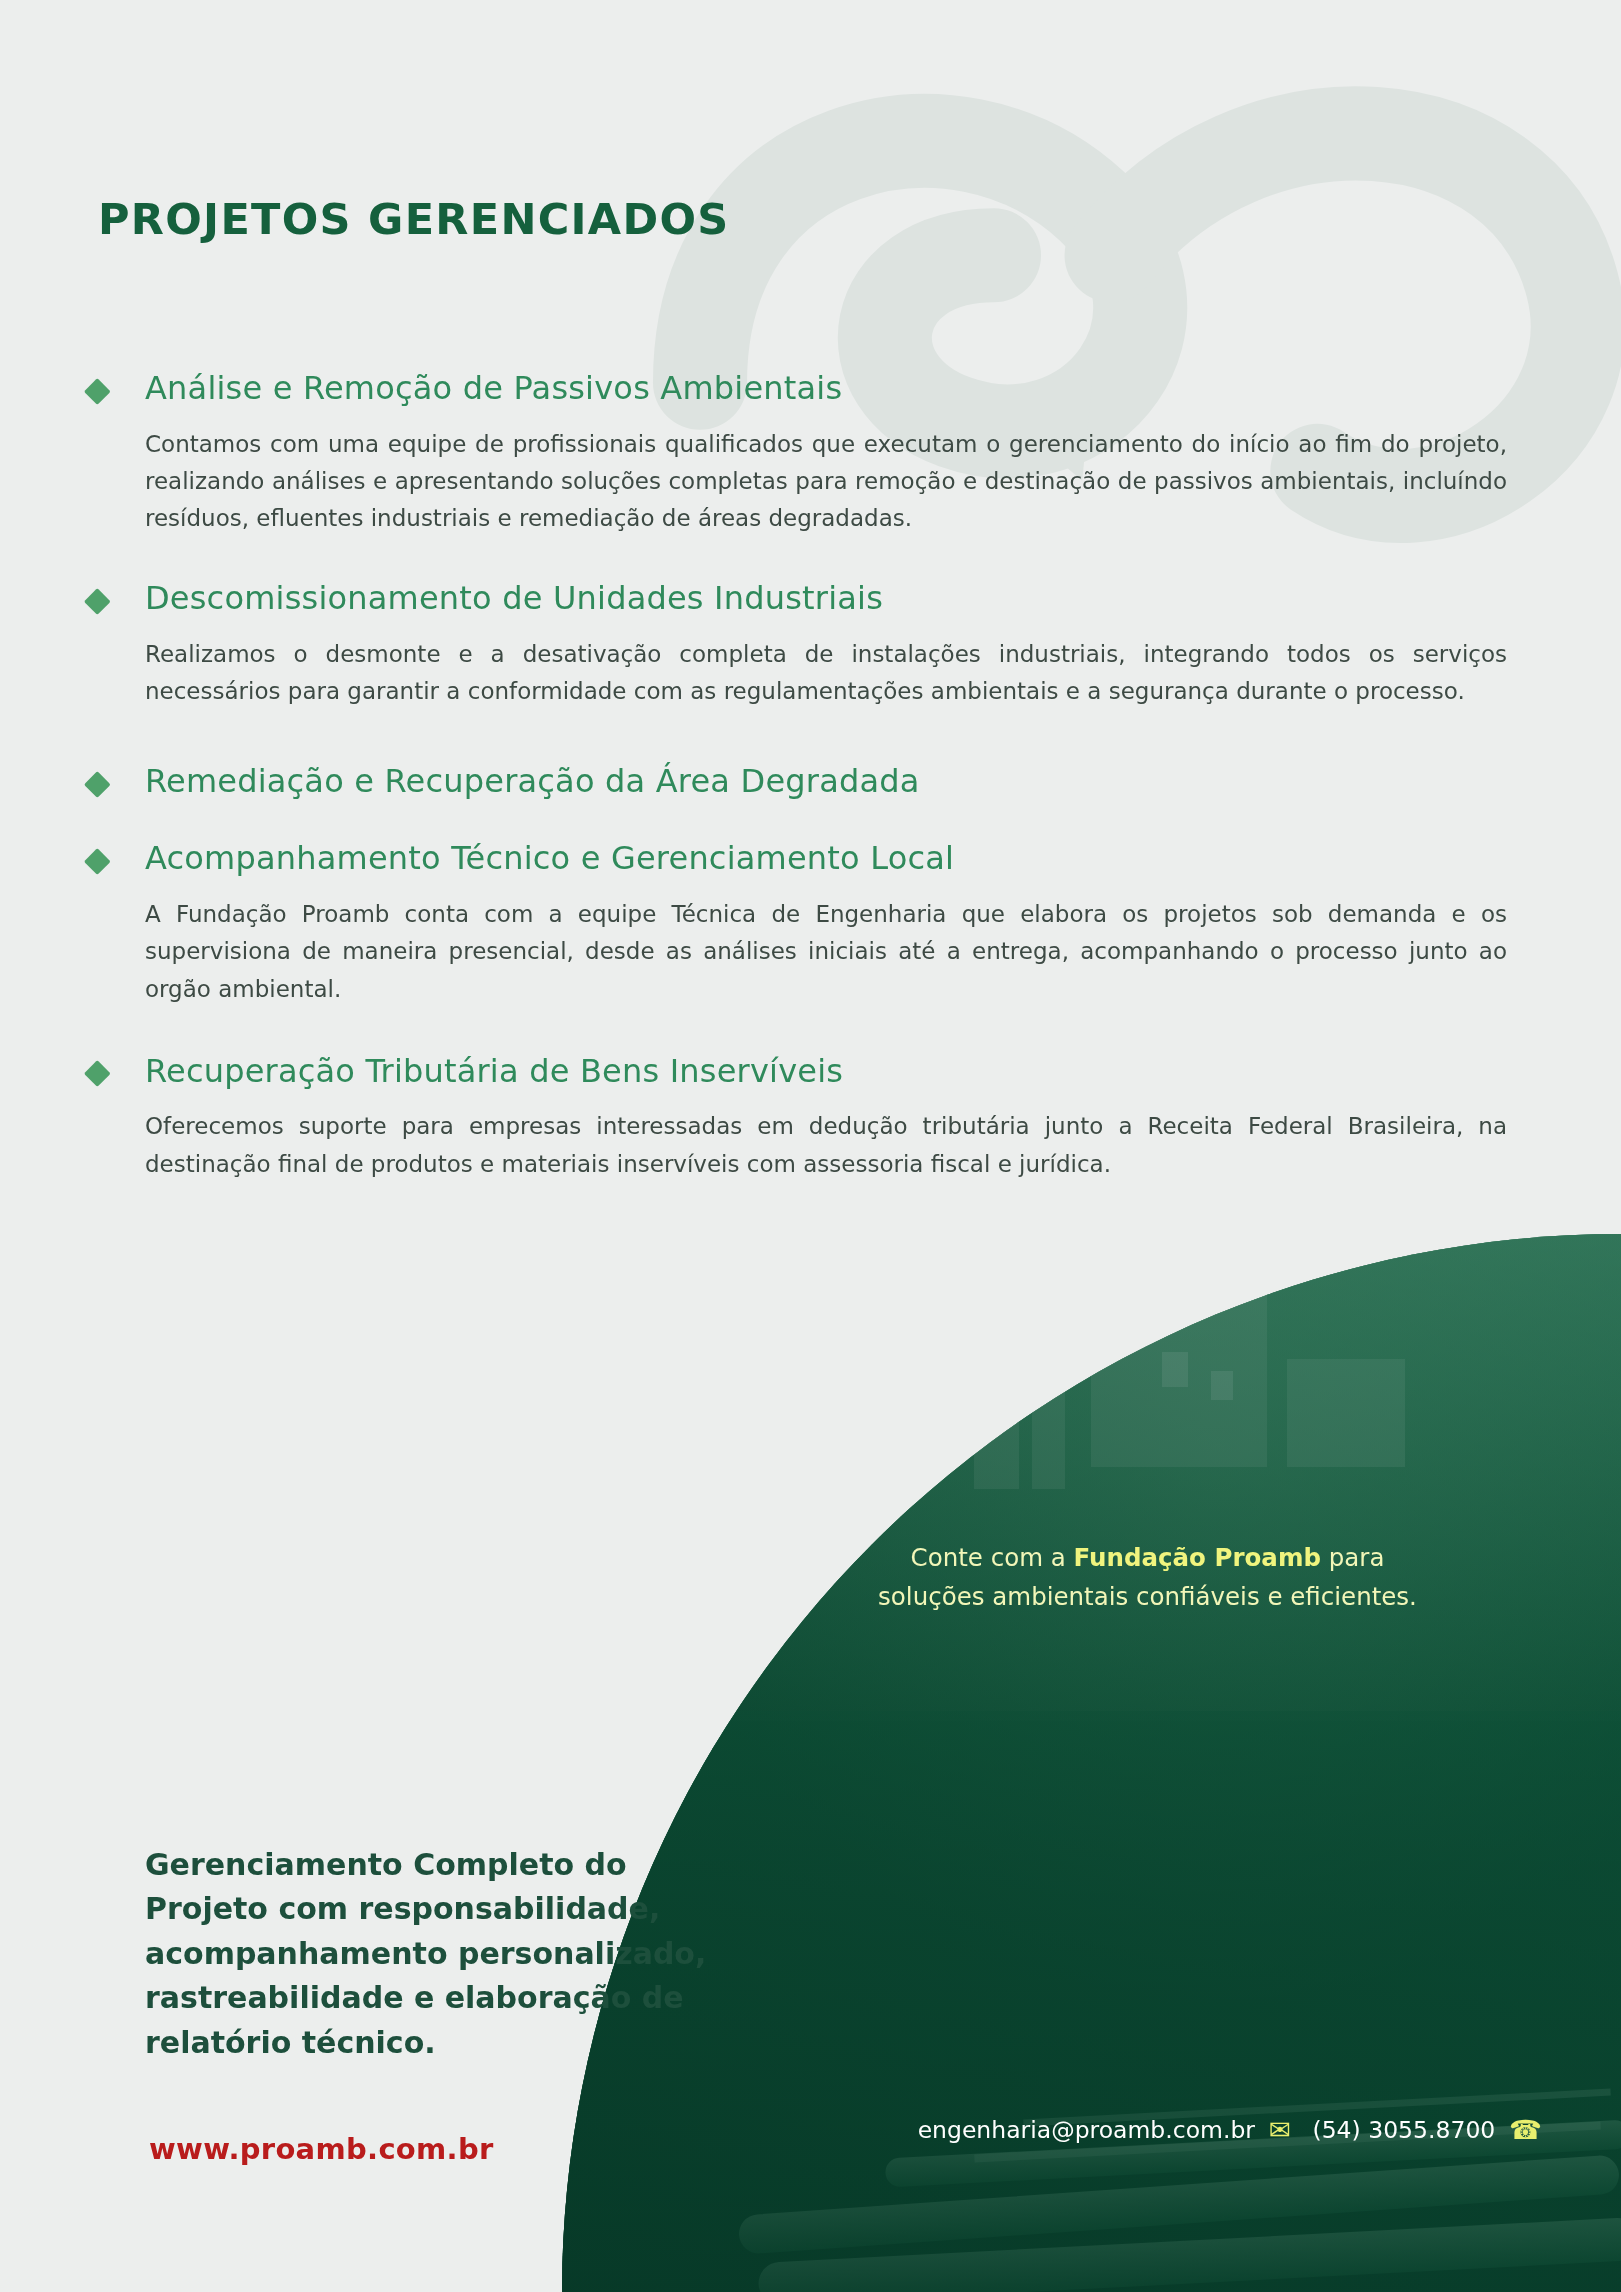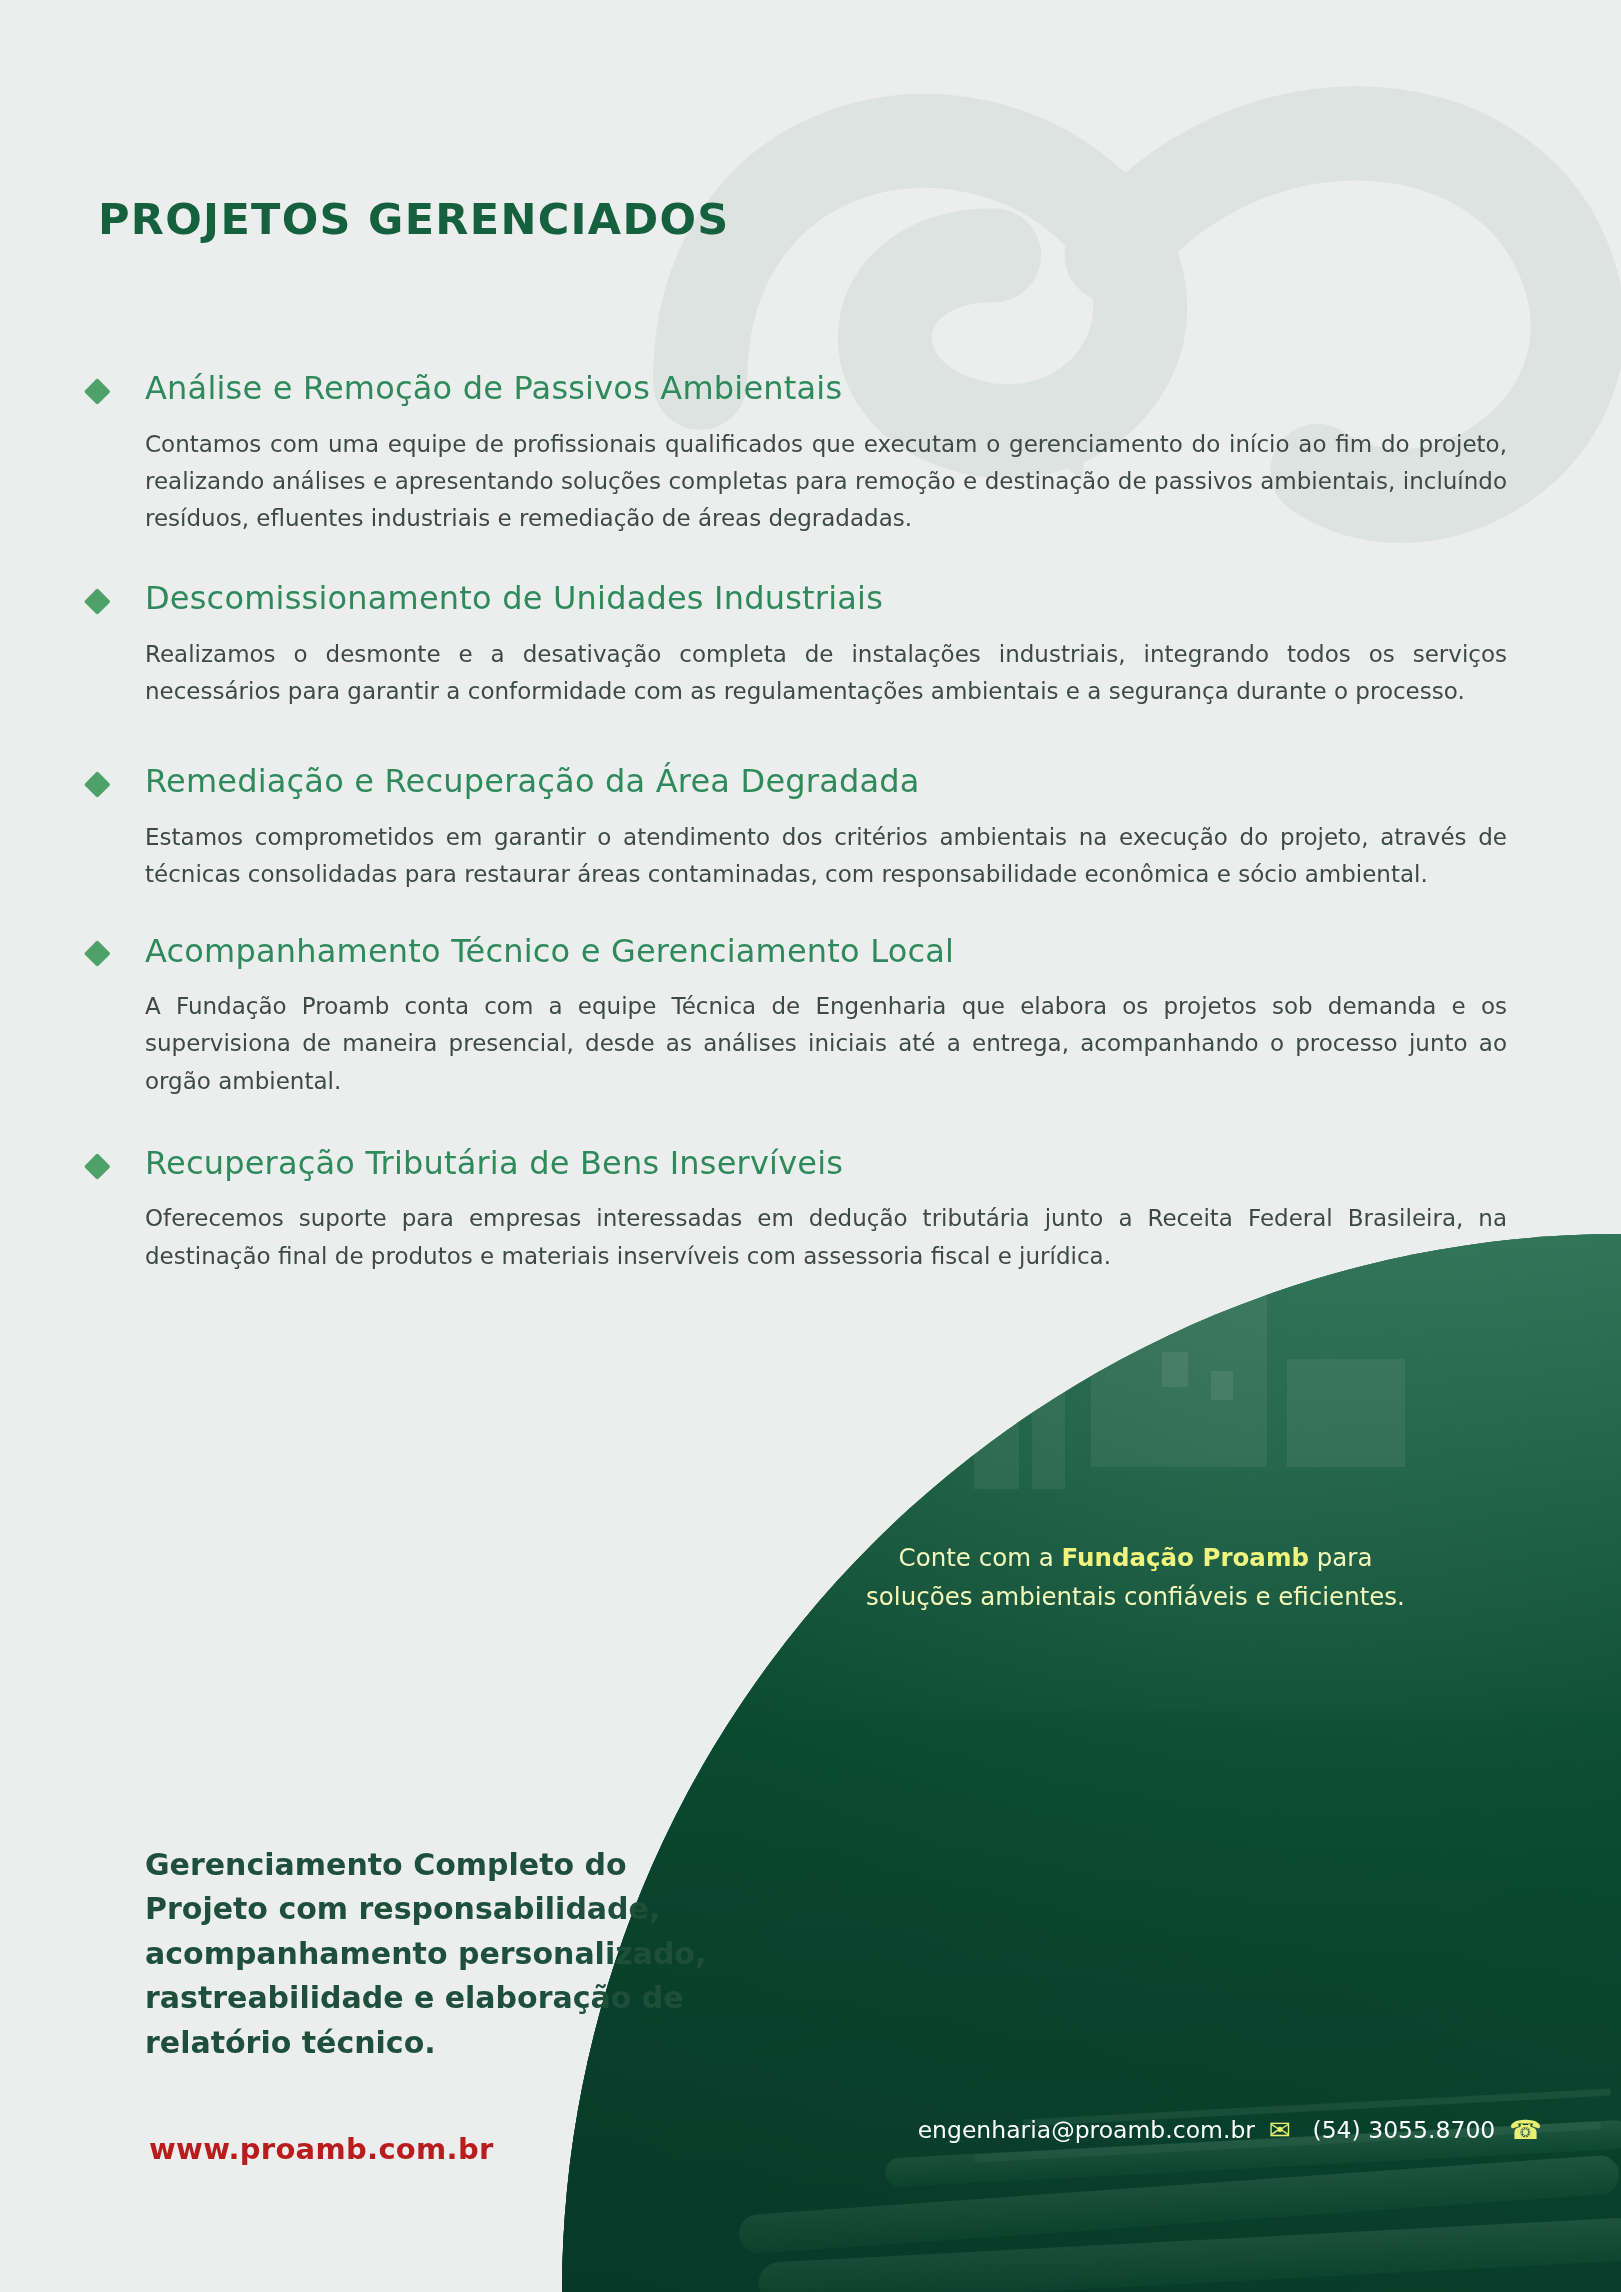--- a/index.html
+++ b/index.html
@@ -175,21 +175,21 @@
   .ph-r1 { left: 412px; bottom: 147px; width: 627px; height: 7.8px; transform: rotate(-3deg); }
   .ph-r2 { left: 461px; bottom: 182px; width: 588px; height: 6.9px; transform: rotate(-3deg); }
 
   .photo-tint {
     position: absolute; inset: 0;
     background: linear-gradient(200deg, rgba(12,88,60,0.55), rgba(7,58,40,0.82));
   }
 
   .cta {
     position: absolute;
-    left: 196px;
+    left: 208px;
     top: 304px;
     width: 755px;
     text-align: center;
     font-size: 24.5px;
     line-height: 1.6;
     color: #f2f6b8;
     z-index: 6;
   }
   .cta b { color: #f0f47e; font-weight: bold; }
 
@@ -244,21 +244,20 @@
 
     <div class="section s-gap-2">
       <span class="diamond"></span>
       <div class="section-title">Descomissionamento de Unidades Industriais</div>
       <div class="section-body">Realizamos o desmonte e a desativação completa de instalações industriais, integrando todos os serviços necessários para garantir a conformidade com as regulamentações ambientais e a segurança durante o processo.</div>
     </div>
 
     <div class="section s-gap-3">
       <span class="diamond"></span>
       <div class="section-title">Remediação e Recuperação da Área Degradada</div>
-      <div class="section-body">Estamos comprometidos em garantir o atendimento dos critérios ambientais na execução do projeto, através de técnicas consolidadas para restaurar áreas contaminadas, com responsabilidade econômica e sócio ambiental.</div>
     </div>
 
     <div class="section s-gap-4">
       <span class="diamond"></span>
       <div class="section-title">Acompanhamento Técnico e Gerenciamento Local</div>
       <div class="section-body">A Fundação Proamb conta com a equipe Técnica de Engenharia que elabora os projetos sob demanda e os supervisiona de maneira presencial, desde as análises iniciais até a entrega, acompanhando o processo junto ao orgão ambiental.</div>
     </div>
 
     <div class="section">
       <span class="diamond"></span>

